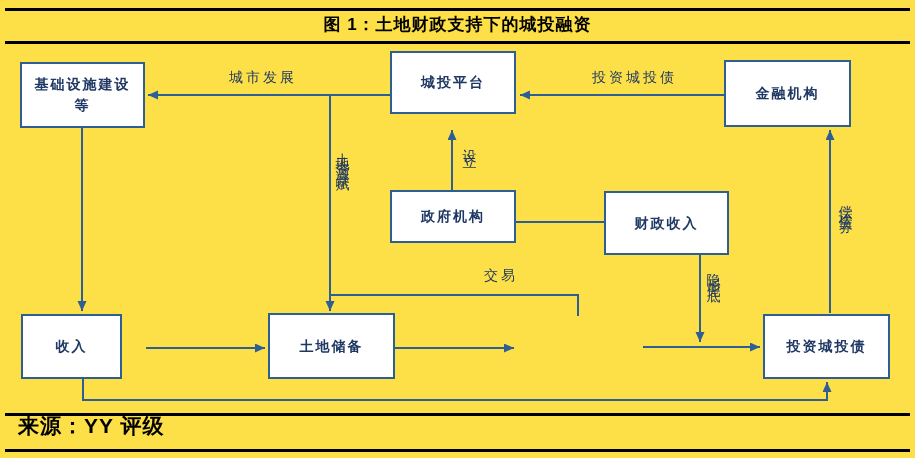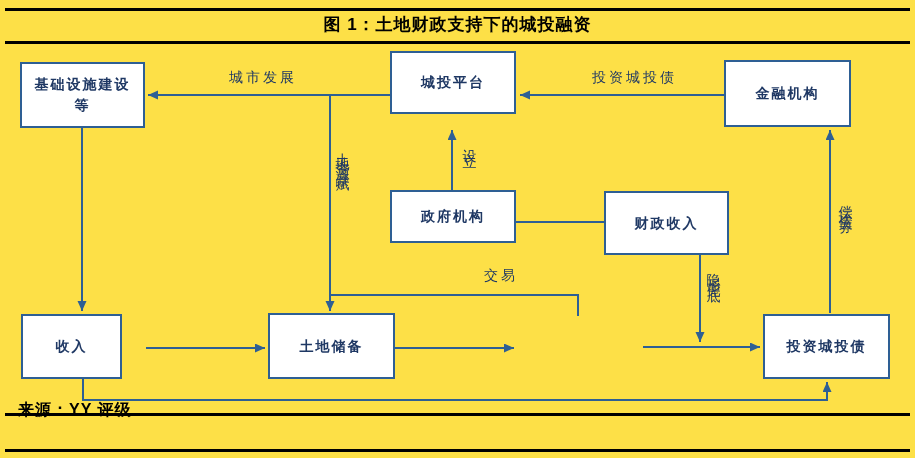--- a/index.html
+++ b/index.html
@@ -14,22 +14,22 @@
     position:absolute;left:5px;width:905px;height:3px;
     background:#000000;
   }
   .fig-title{
     position:absolute;left:0;top:13px;width:915px;
     text-align:center;
     font-size:17px;font-weight:bold;color:#000000;
     letter-spacing:1px;
   }
   .fig-source{
-    position:absolute;left:18px;top:400px;
-    font-size:16px;font-weight:bold;color:#000000;
+    position:absolute;left:18px;top:412px;
+    font-size:21px;font-weight:bold;color:#000000;
     letter-spacing:1px;
   }
   svg.wires{position:absolute;left:0;top:0;}
   .node{
     position:absolute;
     box-sizing:border-box;
     border:2px solid #2E5F94;
     background:#ffffff;
     display:flex;align-items:center;justify-content:center;
     text-align:center;

